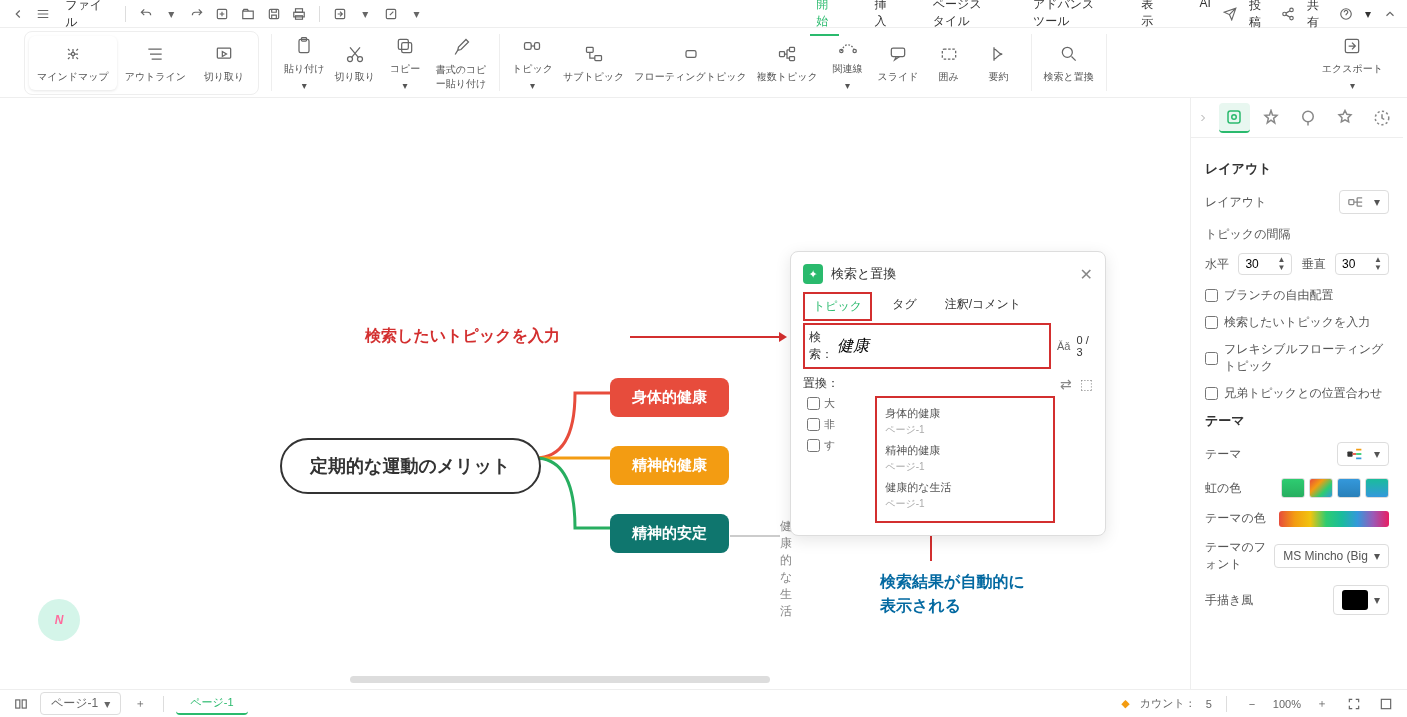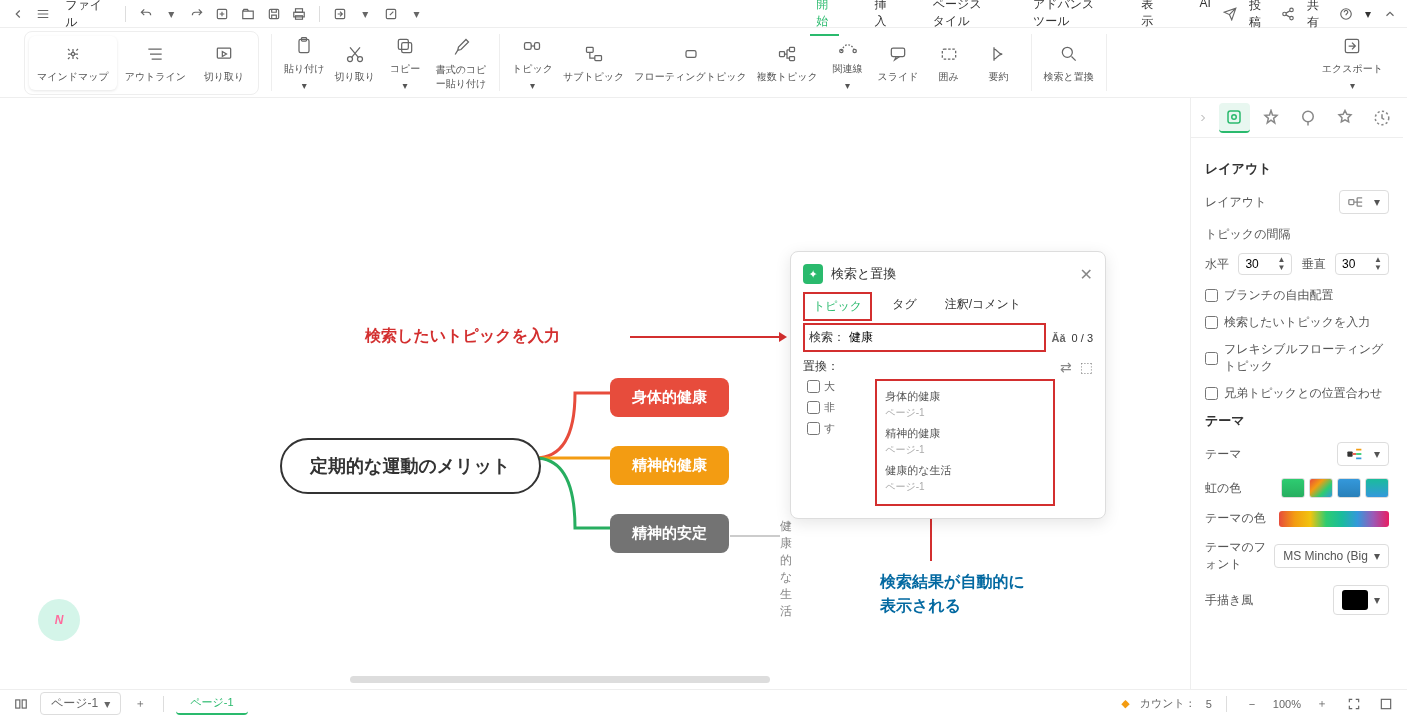--- a/index.html
+++ b/index.html
@@ -25,21 +25,21 @@
 .tool-views .tool { min-width: 60px; padding: 6px 8px; border-radius: 6px; text-align: right; }
 .tool-views .tool.active { background: #fff; box-shadow: 0 1px 3px rgba(0,0,0,0.1); }
 
 
 .canvas { position: absolute; top: 98px; left: 0; right: 262px; bottom: 28px; background: #fff; }
 .mindmap { position: absolute; top: 280px; left: 280px; }
 .root-node { background: #fff; border: 2px solid #333; border-radius: 30px; padding: 14px 28px; font-size: 18px; font-weight: bold; position: absolute; top: 60px; left: 0; white-space: nowrap; }
 .child-node { border-radius: 8px; padding: 10px 22px; color: #fff; font-size: 15px; font-weight: bold; position: absolute; white-space: nowrap; }
 .child1 { background: #e74c3c; top: 0; left: 330px; }
 .child2 { background: #f39c12; top: 68px; left: 330px; }
-.child3 { background: #737373; top: 136px; left: 330px; }
+.child3 { background: #0f766e; top: 136px; left: 330px; }
 .grandchild { position: absolute; left: 500px; top: 140px; font-size: 12px; color: #888; }
 .conn-svg { position: absolute; top: -20px; left: 255px; }
 
 .annot1 { position: absolute; top: 228px; left: 365px; color: #d32f2f; font-size: 16px; font-weight: bold; }
 .arrow1 { position: absolute; top: 238px; left: 630px; width: 155px; height: 2px; background: #d32f2f; }
 .arrow1::after { content: ""; position: absolute; right: -2px; top: -4px; border-left: 8px solid #d32f2f; border-top: 5px solid transparent; border-bottom: 5px solid transparent; }
 .annot2 { position: absolute; top: 472px; left: 880px; color: #0369a1; font-size: 16px; font-weight: bold; line-height: 1.5; }
 .arrow2 { position: absolute; top: 368px; left: 930px; width: 2px; height: 95px; background: #d32f2f; }
 .arrow2::before { content: ""; position: absolute; left: -4px; top: -2px; border-bottom: 8px solid #d32f2f; border-left: 5px solid transparent; border-right: 5px solid transparent; }
 
@@ -51,22 +51,22 @@
 .dialog-head { display: flex; align-items: center; gap: 8px; margin-bottom: 8px; }
 .dialog-head .dicon { width: 20px; height: 20px; background: #2aba6d; border-radius: 4px; display: flex; align-items: center; justify-content: center; color: #fff; font-size: 11px; }
 .dialog-head .title { font-size: 13px; flex: 1; }
 .dialog-head .close { cursor: pointer; color: #888; font-size: 16px; }
 .dialog-tabs { display: flex; gap: 12px; margin-bottom: 2px; }
 .dialog-tab { padding: 4px 8px; font-size: 12px; cursor: pointer; }
 .dialog-tab.active { color: #2aba6d; border: 2px solid #d32f2f; }
 .search-row { display: flex; align-items: center; gap: 6px; margin-bottom: 6px; }
 .search-box { border: 2px solid #d32f2f; padding: 4px; flex: 1; display: flex; align-items: center; gap: 4px; }
 .search-label { font-size: 12px; }
-.search-input { border: none; outline: none; font-size: 12px; flex: 1; }
-.search-side { display: flex; flex-direction: column; gap: 6px; align-items: flex-end; font-size: 11px; color: #666; font-weight: bold; }
+.search-input { border: none; outline: none; font-size: 16px; flex: 1; font-style: italic; }
+.search-side { display: flex; flex-direction: column; gap: 6px; align-items: flex-end; font-size: 11px; color: #666; }
 .search-count { font-size: 11px; }
 .results-box { border: 2px solid #d32f2f; margin-left: 36px; width: 180px; padding: 6px 8px; }
 .result-item { font-size: 11px; color: #555; padding: 2px 0; }
 .result-sub { font-size: 10px; color: #aaa; padding-bottom: 4px; }
 .replace-row { display: flex; align-items: center; gap: 6px; margin-bottom: 4px; font-size: 12px; }
 .chk { display: flex; align-items: center; gap: 4px; font-size: 11px; color: #666; margin-left: 4px; }
 .chk input { width: 13px; height: 13px; }
 .replace-side { display: flex; gap: 8px; font-size: 14px; color: #888; }
 
 

